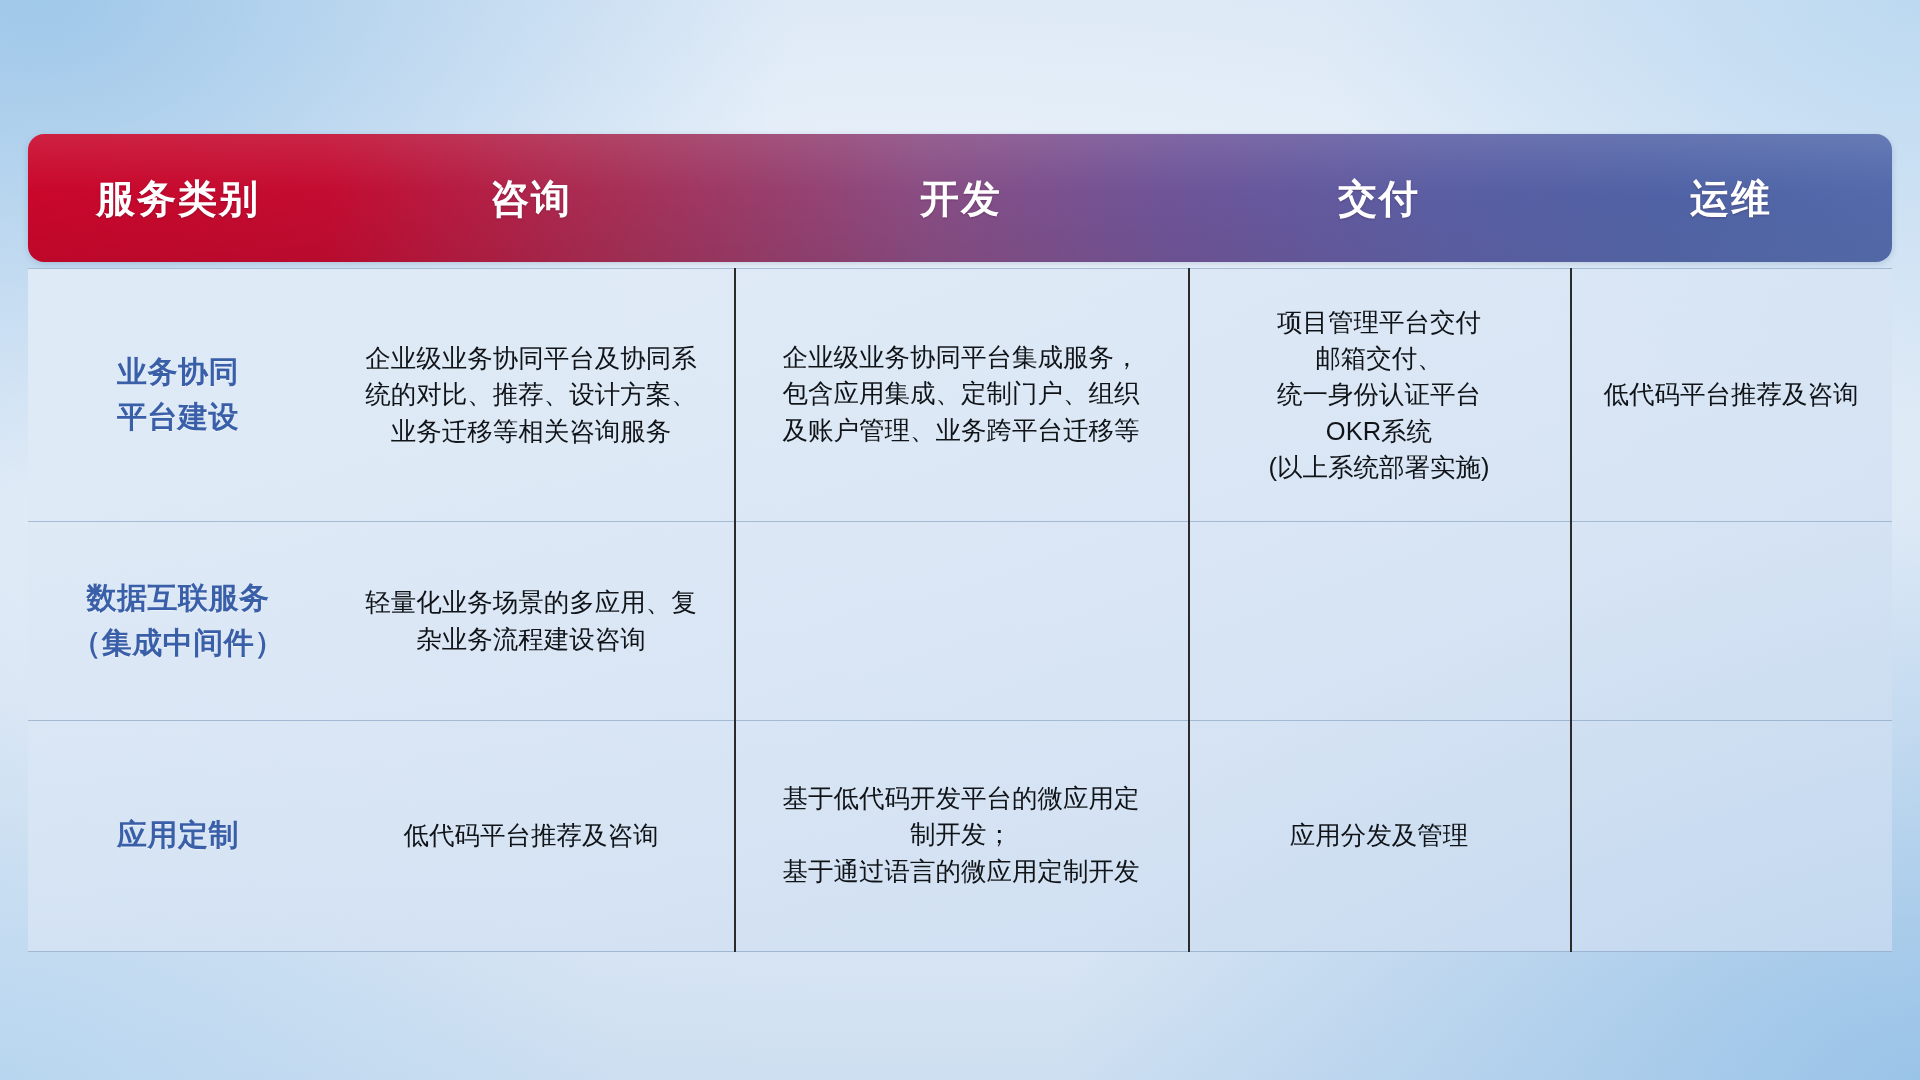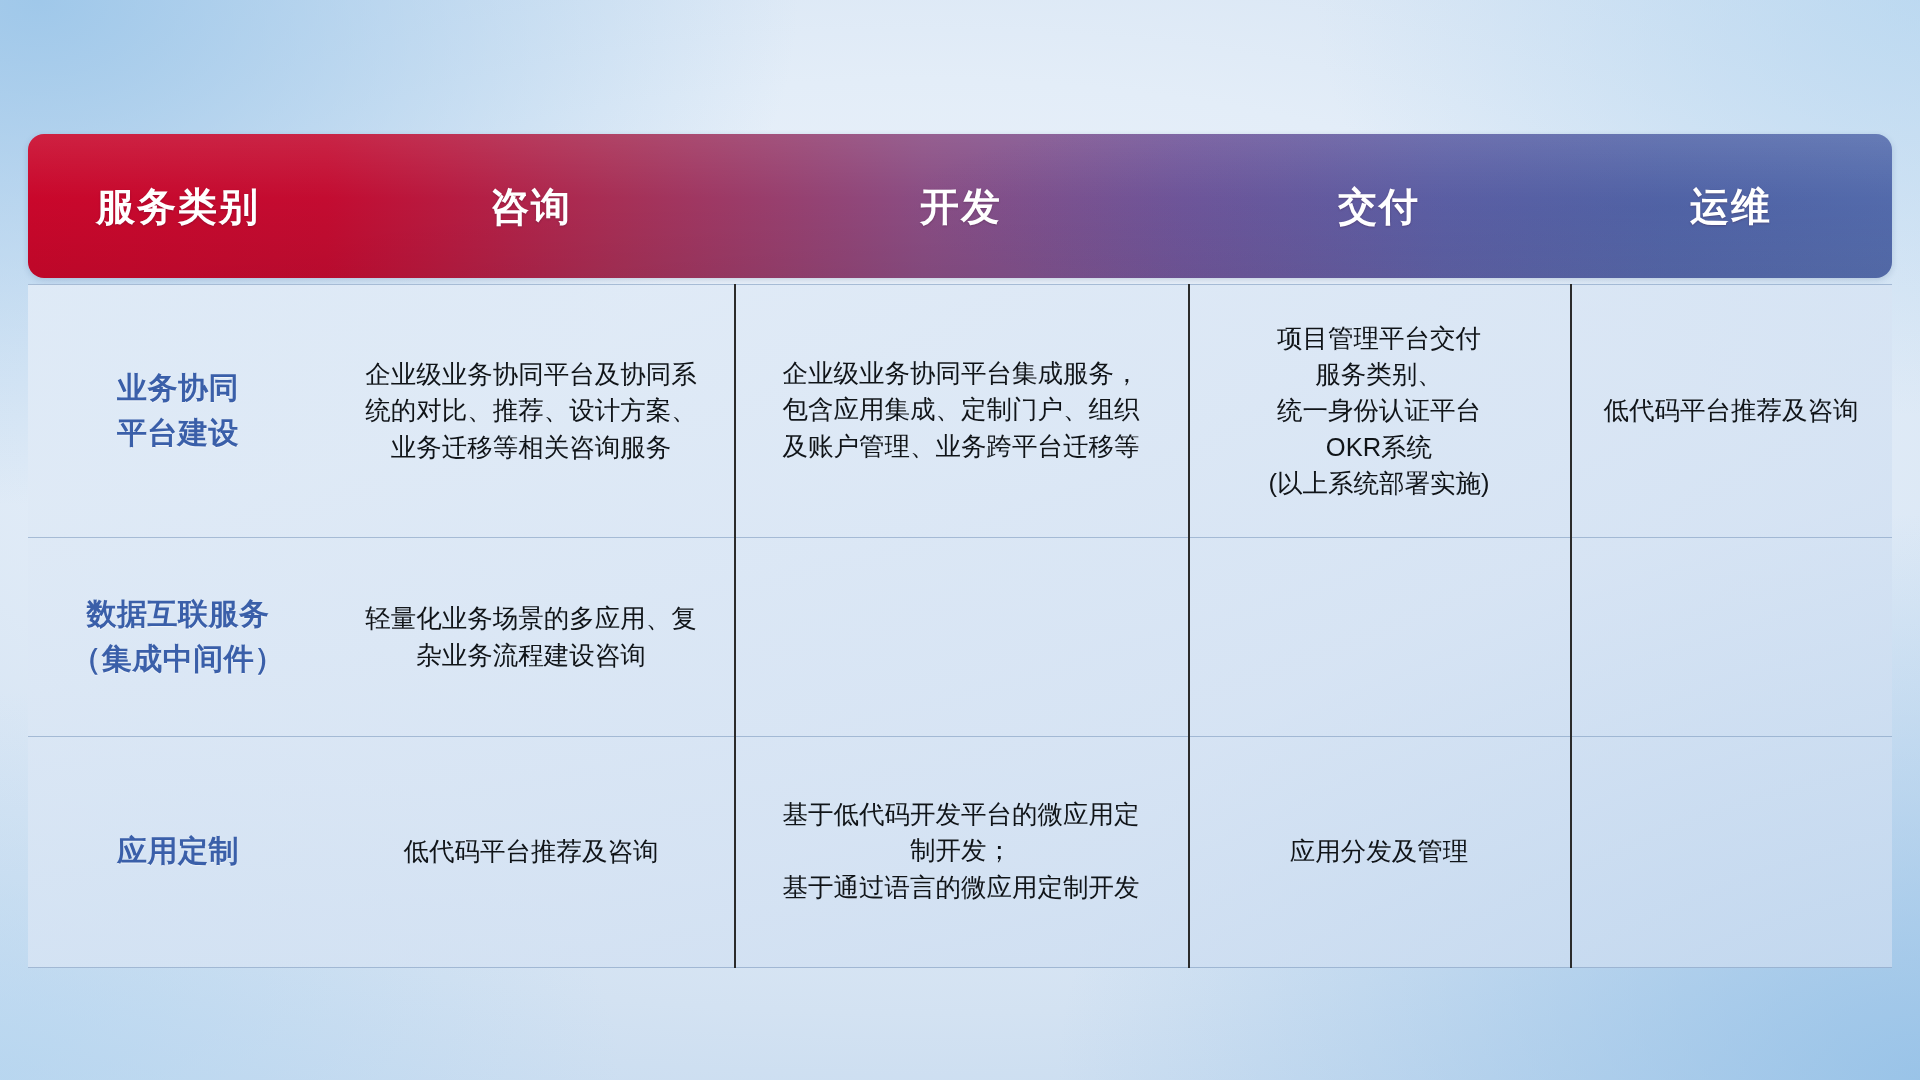--- a/index.html
+++ b/index.html
@@ -44,21 +44,21 @@
     position: absolute;
     left: 28px;
     top: 134px;
     width: 1864px;
     height: 818px;
   }
 
   
   #table-header {
     position: relative;
-    height: 144px;
+    height: 128px;
     border-radius: 16px;
     overflow: hidden;
     display: flex;
     align-items: center;
     box-shadow: 0 2px 6px rgba(40,70,120,0.18);
   }
   #table-header::before {
     content: "";
     position: absolute; inset: 0;
     background: linear-gradient(90deg,
@@ -188,21 +188,21 @@
     <div class="trow" style="height:253px;">
       <div class="tcell cat c0">业务协同
 平台建设</div>
       <div class="tcell c1">企业级业务协同平台及协同系
 统的对比、推荐、设计方案、
 业务迁移等相关咨询服务</div>
       <div class="tcell c2">企业级业务协同平台集成服务，
 包含应用集成、定制门户、组织
 及账户管理、业务跨平台迁移等</div>
       <div class="tcell c3">项目管理平台交付
-服务类别、
+邮箱交付、
 统一身份认证平台
 OKR系统
 (以上系统部署实施)</div>
       <div class="tcell c4">低代码平台推荐及咨询</div>
     </div>
 
     <div class="trow" style="height:199px;">
       <div class="tcell cat c0">数据互联服务
 （集成中间件）</div>
       <div class="tcell c1">轻量化业务场景的多应用、复

